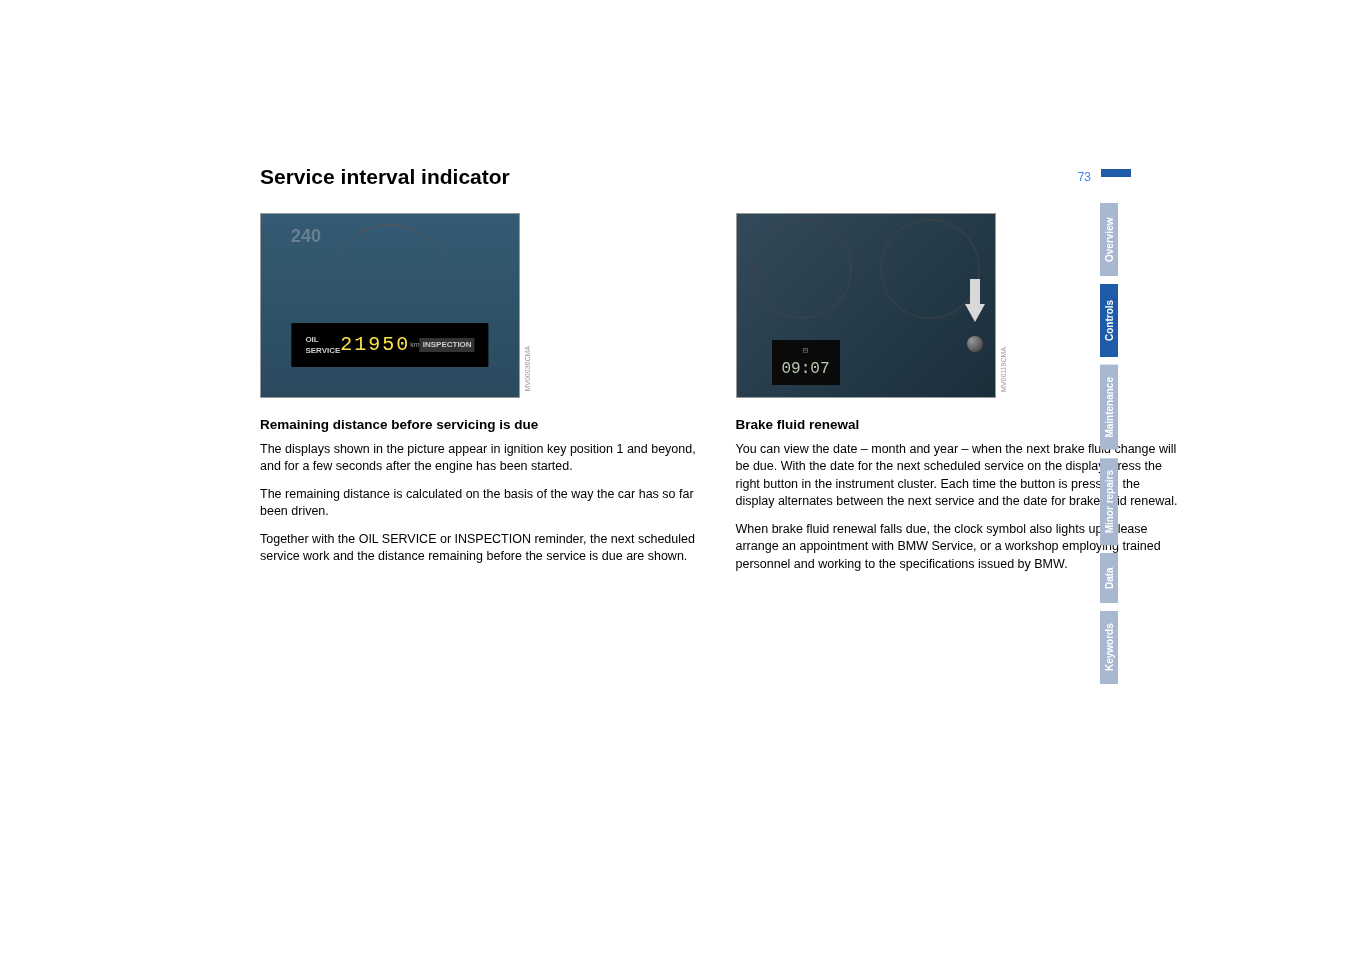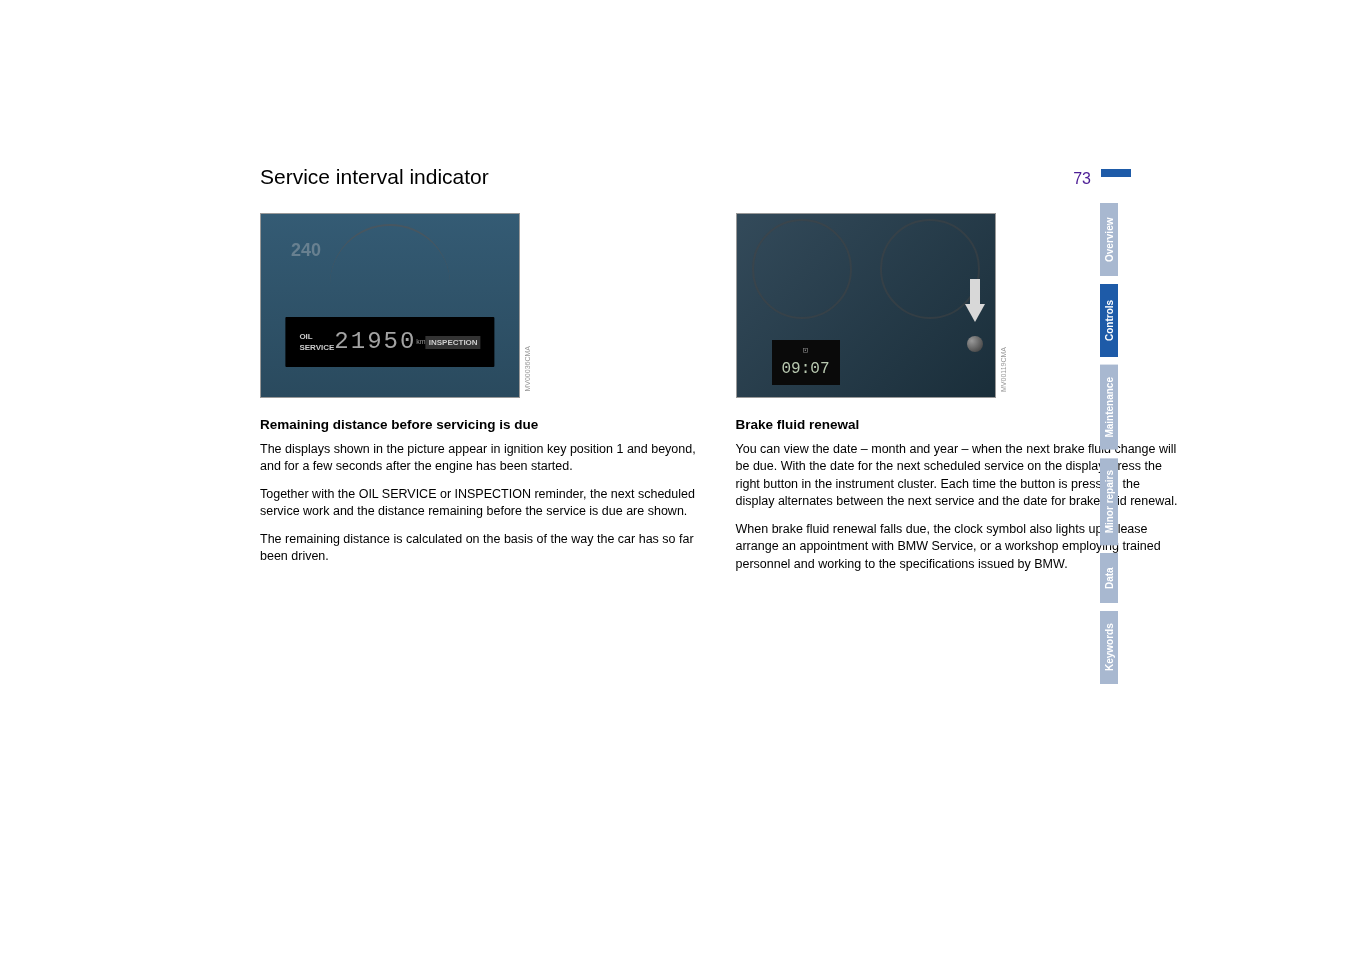--- a/index.html
+++ b/index.html
@@ -9,30 +9,30 @@
       width: 1351px;
       height: 954px;
       position: relative;
     }
     .page-container {
       padding: 165px 170px 80px 260px;
       position: relative;
     }
     .page-title {
       font-size: 21px;
-      font-weight: normal;
+      font-weight: bold;
       color: #000;
       margin-bottom: 24px;
     }
     .page-number {
       position: absolute;
       top: 170px;
       right: 260px;
-      font-size: 16px;
-      color: #4c1d95;
+      font-size: 12px;
+      color: #3b82f6;
     }
     .blue-bar-top {
       position: absolute;
       top: 169px;
       right: 220px;
       width: 30px;
       height: 8px;
       background: #1e5ba8;
     }
     .content-columns {
@@ -67,23 +67,23 @@
       display: flex;
       align-items: center;
       gap: 0;
     }
     .oil-service-label {
       color: #ccc;
       font-size: 8px;
       font-weight: bold;
     }
     .mileage-value {
-      color: #a3a3a3;
+      color: #fde047;
       font-family: 'Courier New', monospace;
-      font-size: 24px;
+      font-size: 20px;
       letter-spacing: 2px;
     }
     .mileage-unit {
       color: #999;
       font-size: 7px;
     }
     .inspection-label {
       color: #ccc;
       font-size: 8px;
       font-weight: bold;
@@ -96,21 +96,21 @@
       left: 50%;
       transform: translateX(-50%);
       width: 120px;
       height: 60px;
       border-top: 2px solid #555;
       border-radius: 60px 60px 0 0;
       opacity: 0.6;
     }
     .speedo-num {
       position: absolute;
-      top: 24px;
+      top: 10px;
       left: 30px;
       color: #688090;
       font-size: 18px;
       font-weight: bold;
     }
     .image-ref {
       position: absolute;
       right: -14px;
       bottom: 5px;
       font-size: 7px;
@@ -240,22 +240,22 @@
           <span class="oil-service-label">OIL SERVICE</span>
           <span class="mileage-value">21950</span>
           <span class="mileage-unit">km</span>
           <span class="inspection-label">INSPECTION</span>
         </div>
         <div class="image-ref">MV00036CMA</div>
       </div>
 
       <h2 class="section-heading">Remaining distance before servicing is due</h2>
       <p class="para">The displays shown in the picture appear in ignition key position 1 and beyond, and for a few seconds after the engine has been started.</p>
+      <p class="para">The remaining distance is calculated on the basis of the way the car has so far been driven.</p>
       <p class="para">Together with the OIL SERVICE or INSPECTION reminder, the next scheduled service work and the distance remaining before the service is due are shown.</p>
-      <p class="para">The remaining distance is calculated on the basis of the way the car has so far been driven.</p>
     </div>
 
 
     <div class="column">
       <div class="figure-box figure-box-2">
         <div class="tacho-bg"></div>
         <div class="rpm-bg"></div>
         <div class="arrow-stem"></div>
         <div class="arrow-indicator"></div>
         <div class="button-circle"></div>

